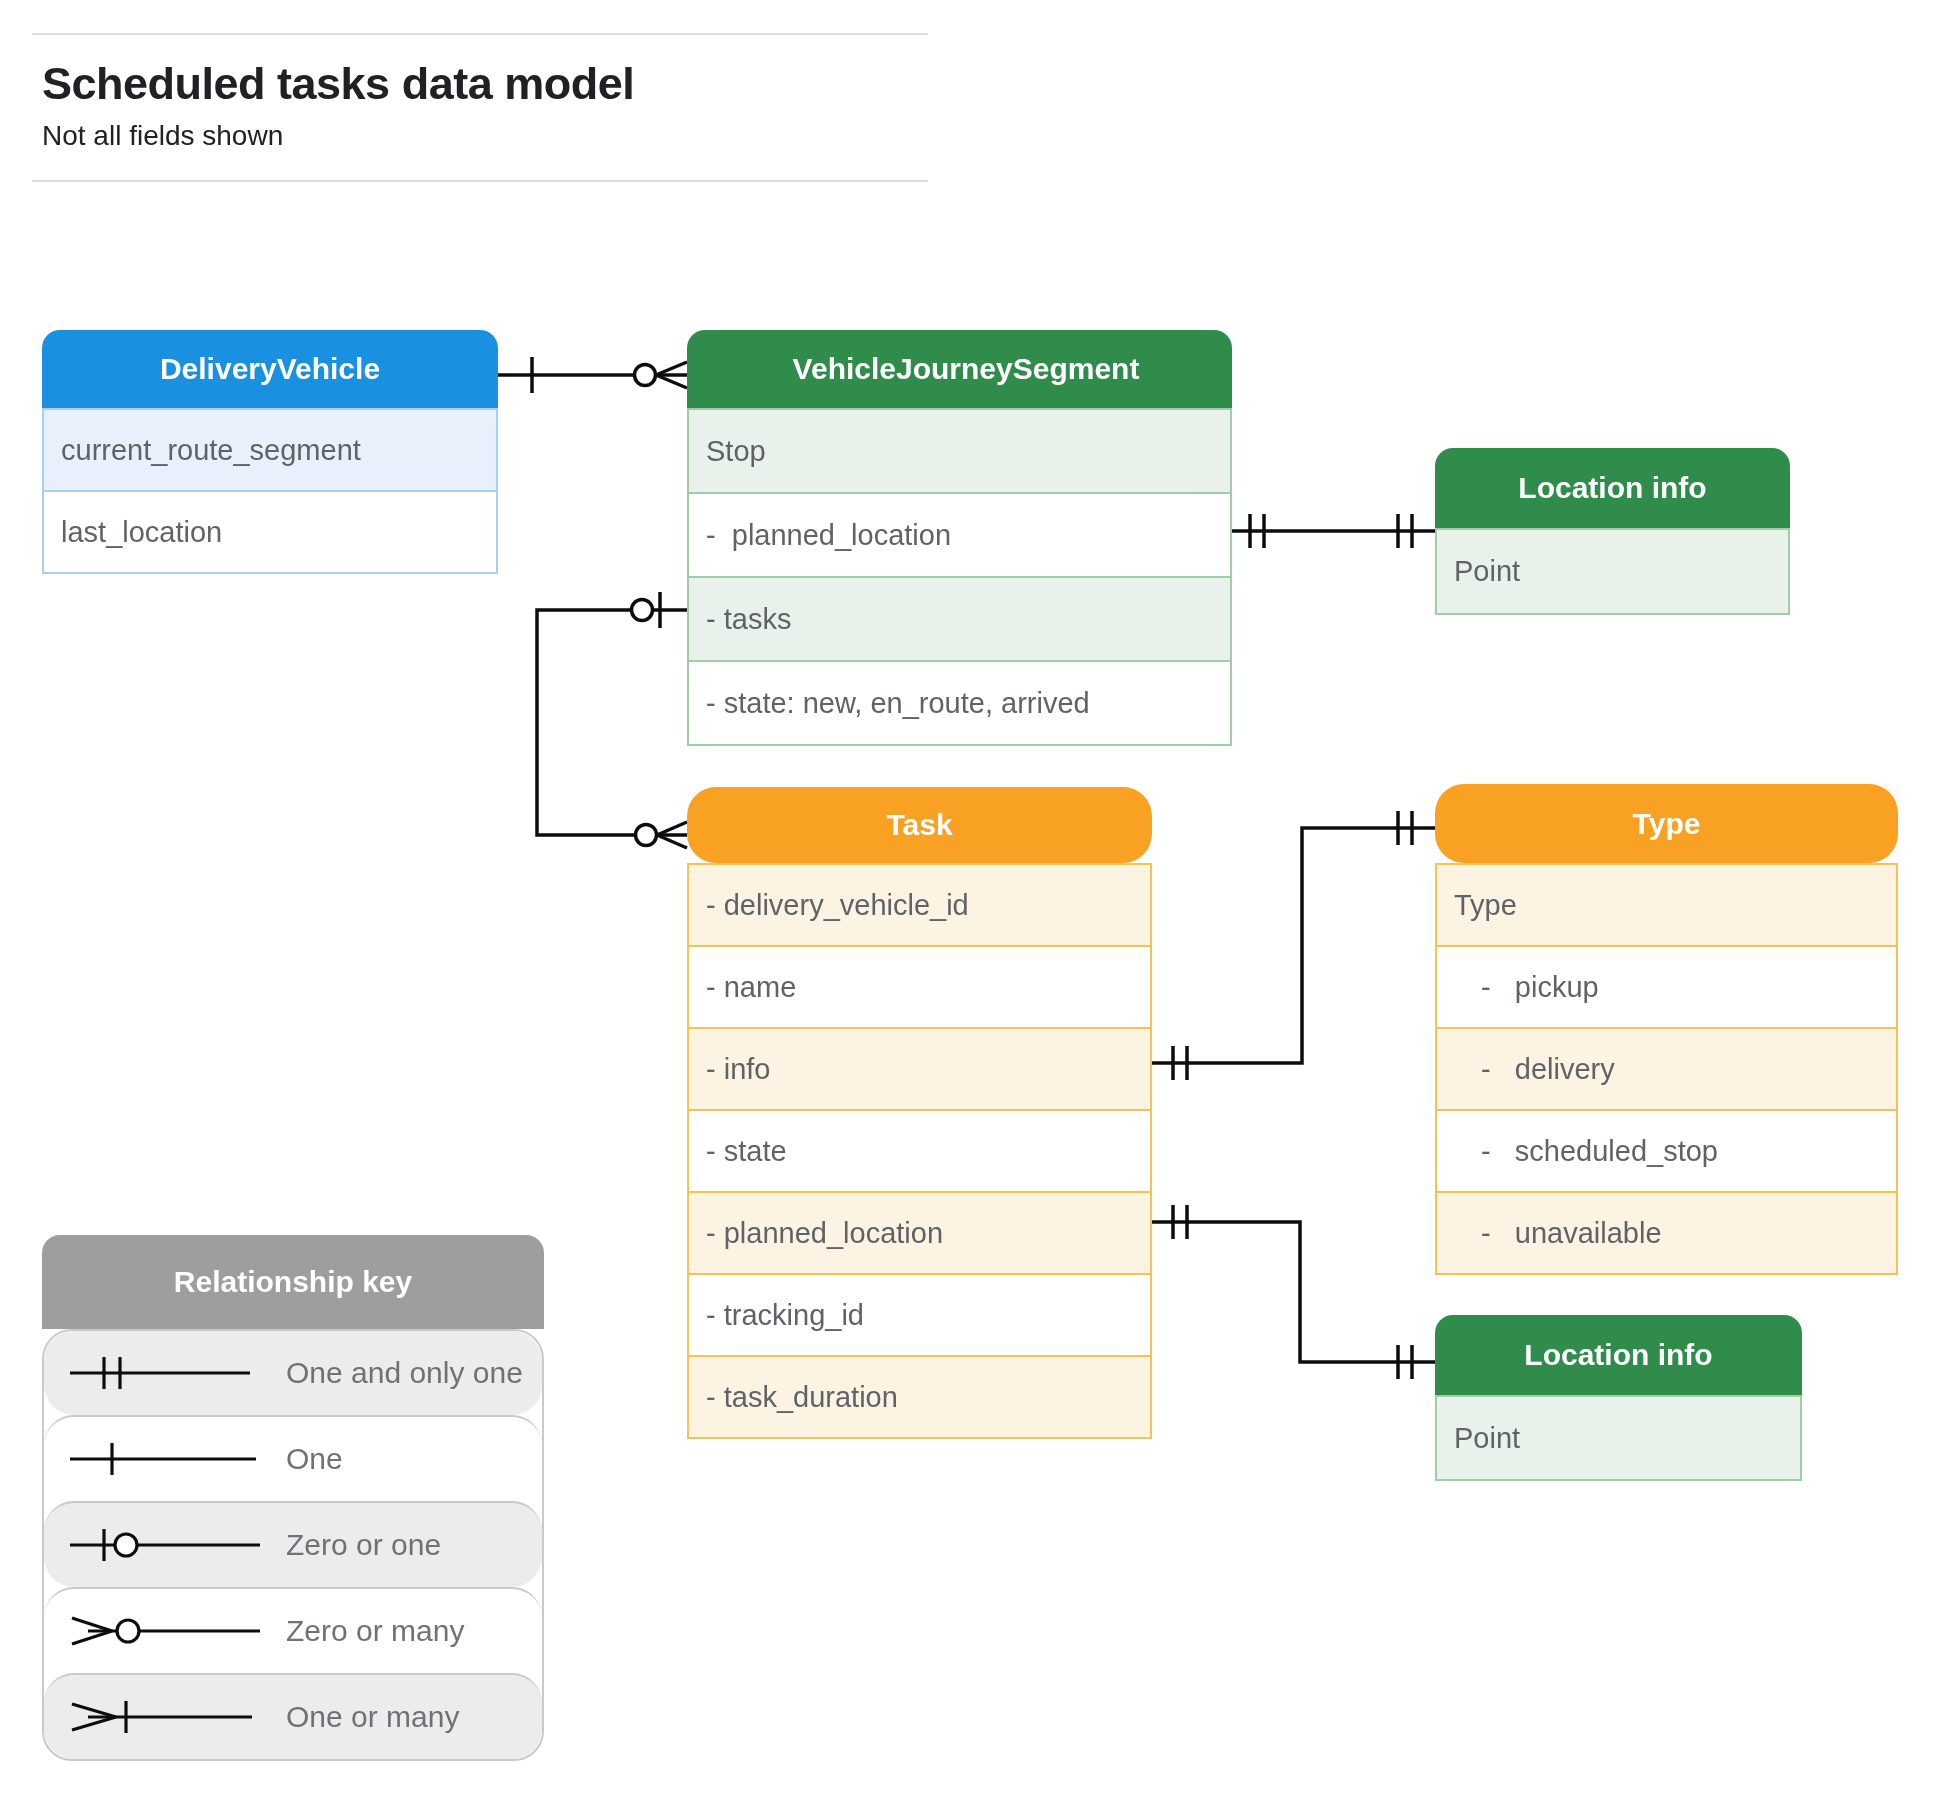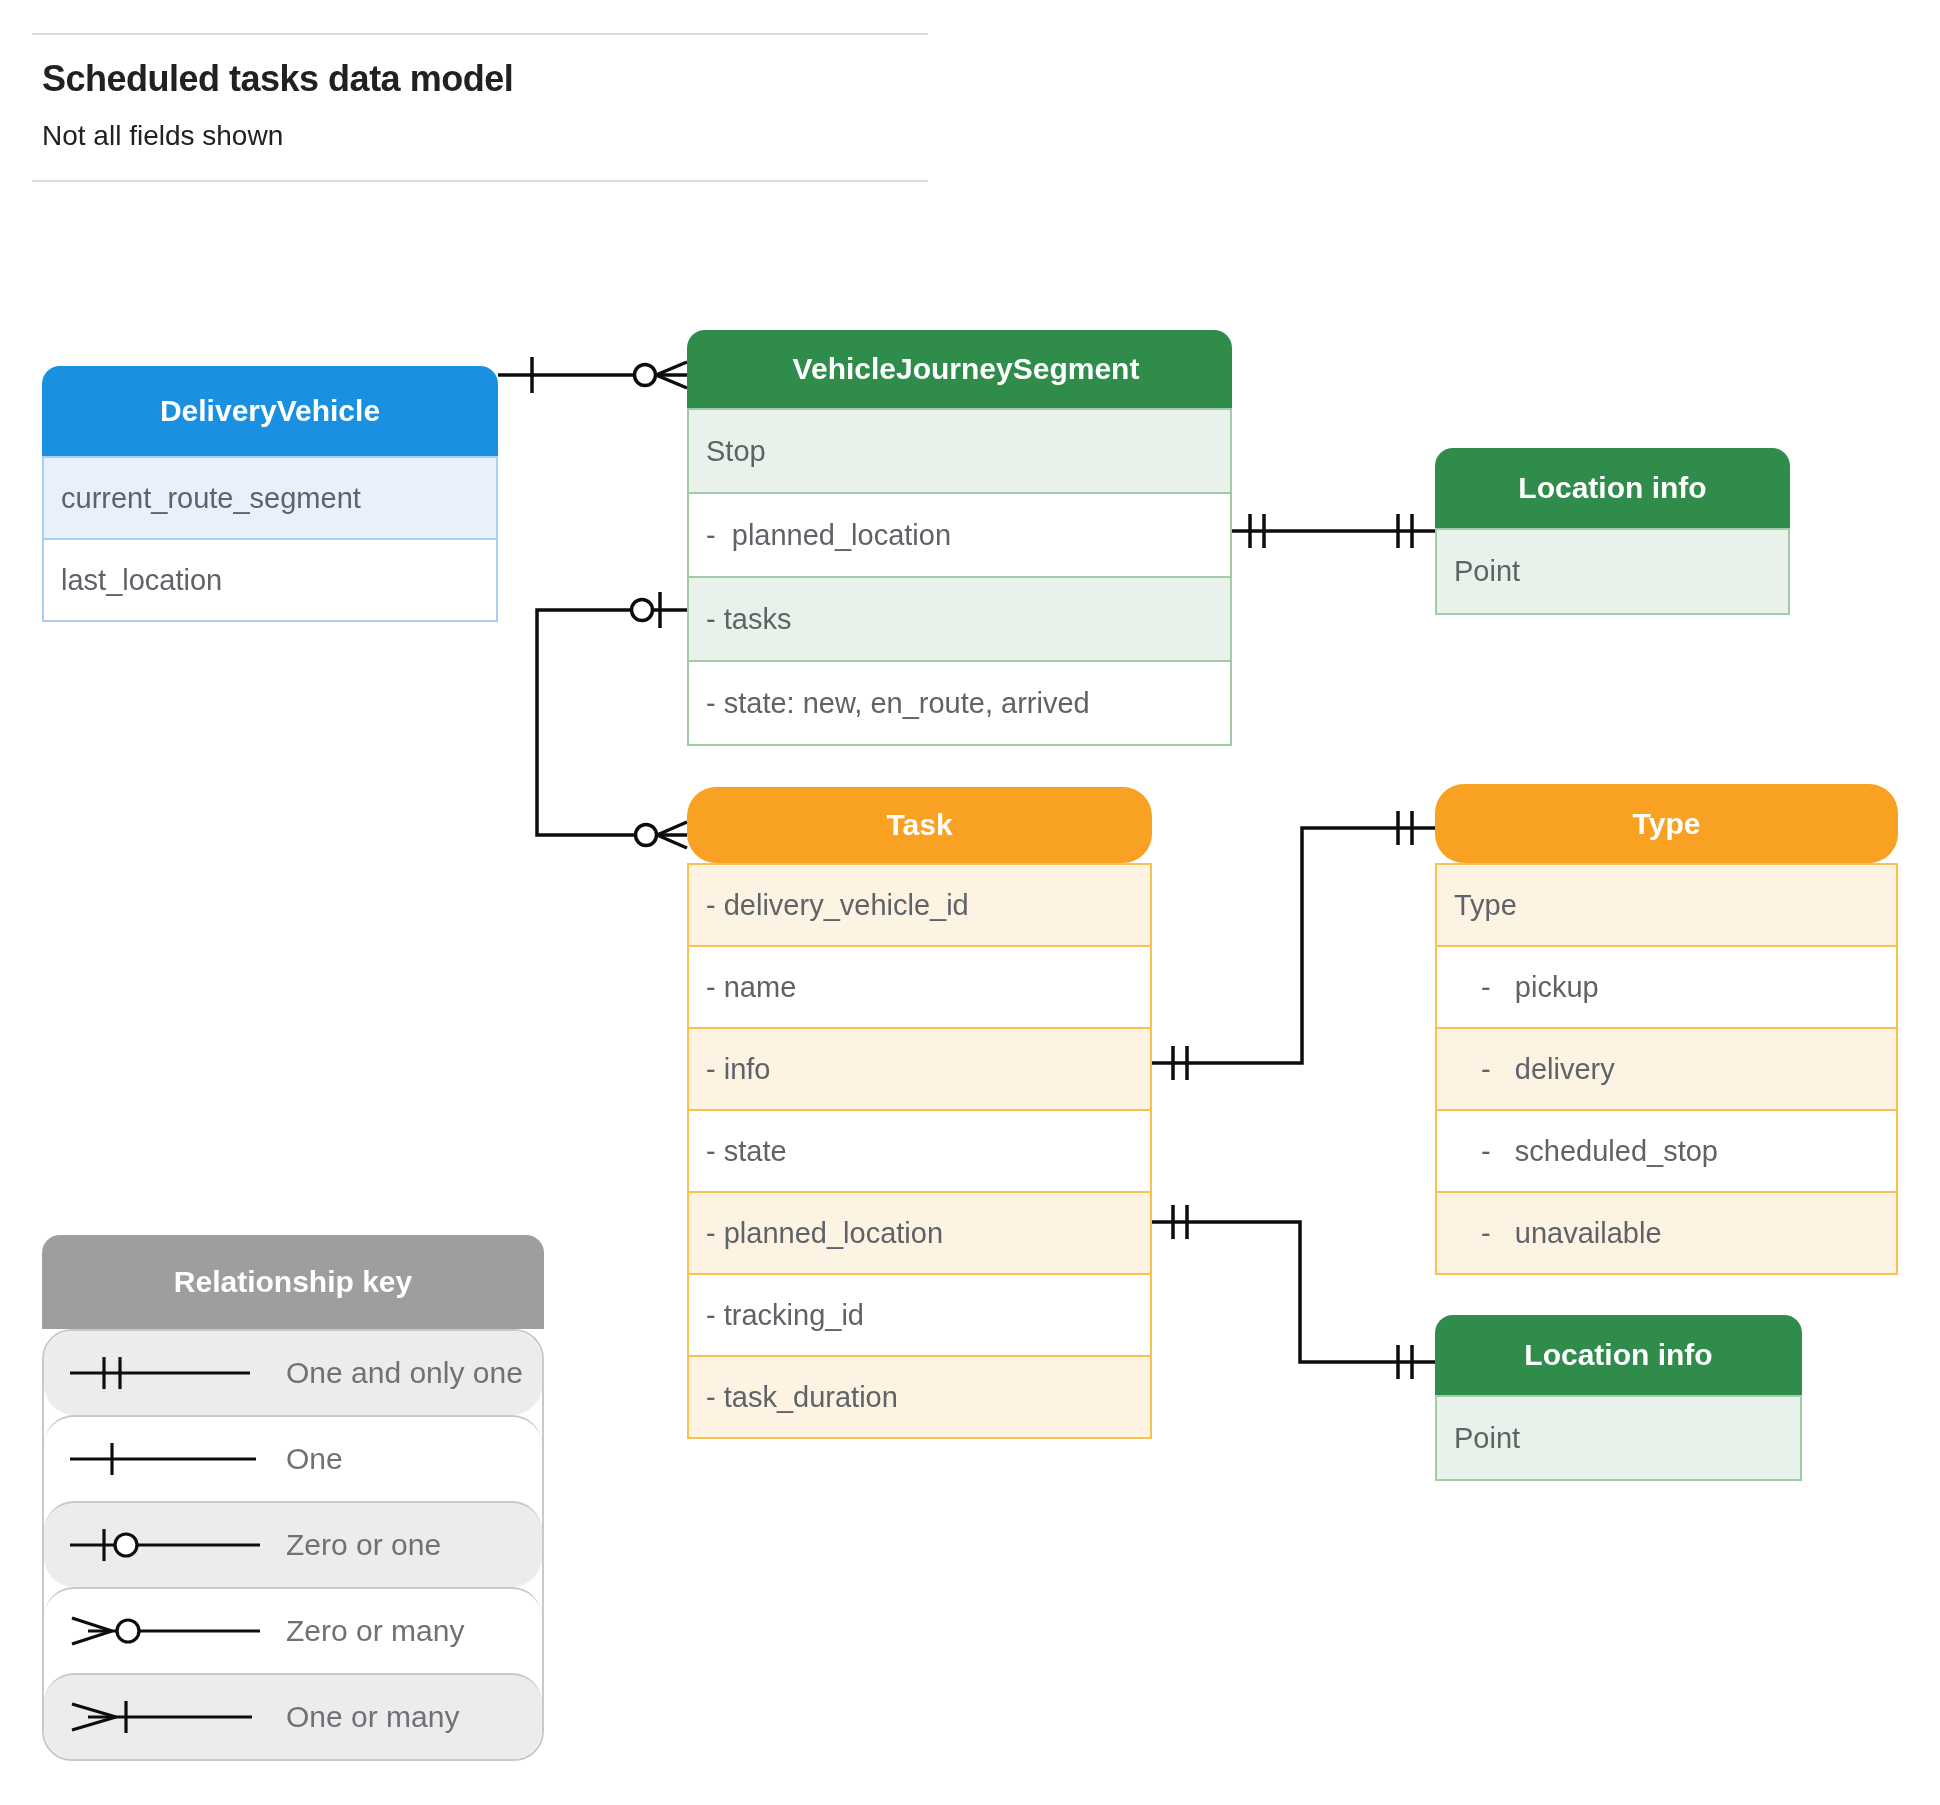--- a/index.html
+++ b/index.html
@@ -3,21 +3,21 @@
 <meta charset="utf-8">
 <style>
   html,body { margin:0; padding:0; }
   body {
     width:1940px; height:1805px; position:relative; background:#ffffff;
     font-family:"Liberation Sans", sans-serif; overflow:hidden;
   }
   .rule { position:absolute; left:32px; width:896px; height:2px; background:#dadce0; }
   #rule-top { top:33px; }
   #rule-bottom { top:180px; }
-  .title { position:absolute; left:42px; top:58px; font-size:36px; font-weight:bold; color:#202124; letter-spacing:-0.5px; }
+  .title { position:absolute; left:42px; top:58px; font-size:45px; font-weight:bold; color:#202124; letter-spacing:-0.5px; }
   .subtitle { position:absolute; left:42px; top:120px; font-size:28px; color:#202124; }
 
   #connector-layer { position:absolute; left:0; top:0; z-index:0; }
 
   .entity { position:absolute; z-index:1; }
   .hdr {
     display:flex; align-items:center; justify-content:center;
     color:#ffffff; font-weight:bold; font-size:30px;
     border-radius:18px 18px 0 0;
   }
@@ -44,21 +44,21 @@
   .orange .row:nth-child(odd) { background:#fdf3e2; }
   .orange .row:nth-child(even) { background:#ffffff; }
   
   .graykey .hdr { background:#9e9e9e; }
   .graykey .rows, .graykey .row { border-color:#c9c9c9;border-radius:30px; }
   .graykey .row:nth-child(odd) { background:#ececec; }
   .graykey .row:nth-child(even) { background:#ffffff; }
 
   
   #delivery-vehicle { left:42px; top:330px; width:456px; }
-  #delivery-vehicle .hdr { height:90px;margin-top:36px; }
+  #delivery-vehicle .hdr { height:78px; }
   #delivery-vehicle .row { height:80px; }
 
   #vehicle-journey-segment { left:687px; top:330px; width:545px; }
   #vehicle-journey-segment .hdr { height:78px;padding-left:13px; }
   #vehicle-journey-segment .row { height:82px; }
 
   #location-info-top { left:1435px; top:448px; width:355px; }
   #location-info-top .hdr { height:80px; }
   #location-info-top .row { height:83px; }
 

